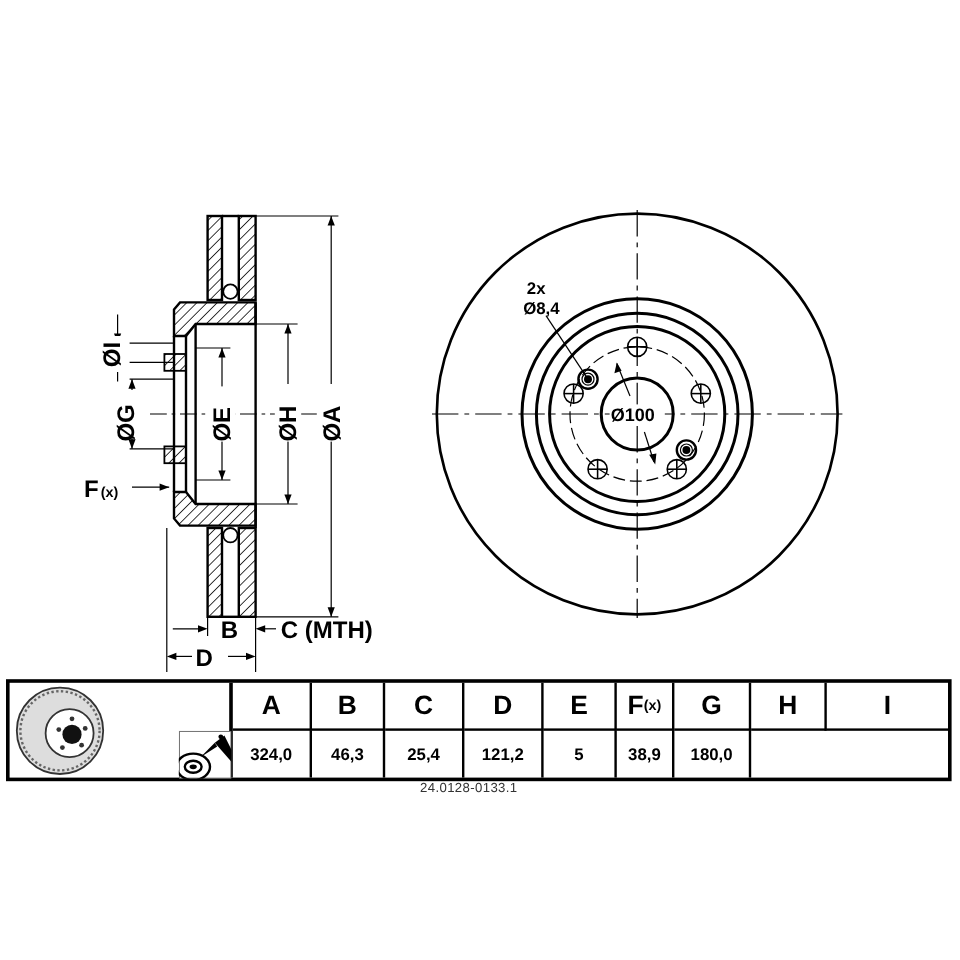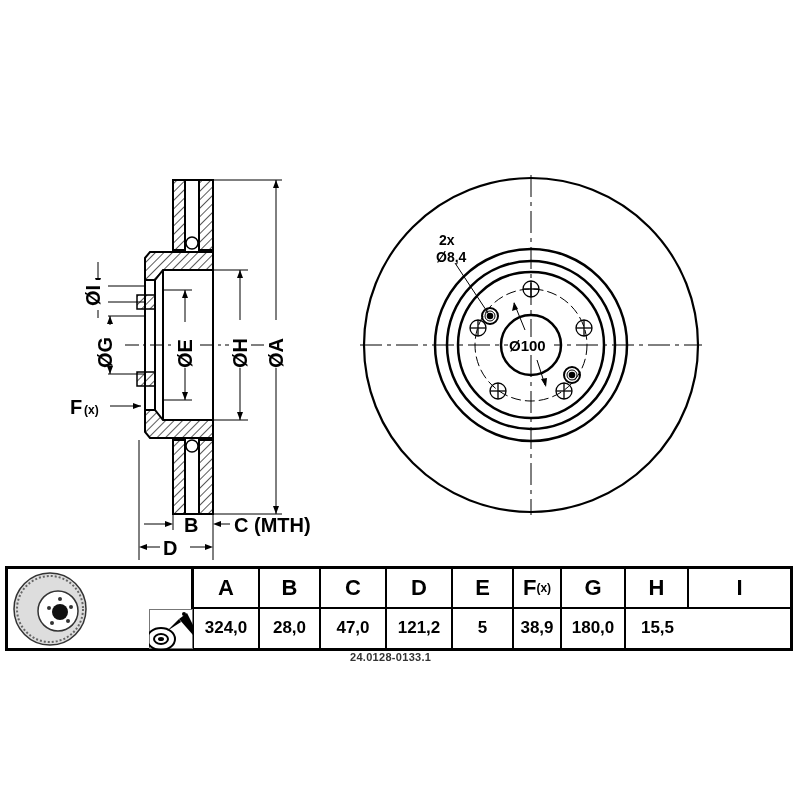--- a/index.html
+++ b/index.html
@@ -10,24 +10,24 @@
 
   #spec-table { position: absolute; left: 5px; top: 566px; width: 788px; height: 85px;
                 border: 3px solid #000; box-sizing: border-box; display: flex; background: #fff; }
   #thumb-cell { width: 186px; height: 100%; border-right: 3px solid #000; position: relative; box-sizing: border-box; }
   #grid { flex: 1; display: grid;
           grid-template-columns: 66px 61px 66px 66px 61px 48px 64px 63px 1fr;
           grid-template-rows: 1fr 1fr; }
   .cell { border-right: 2px solid #000; display: flex; align-items: center; justify-content: center;
           font-weight: bold; box-sizing: border-box; }
   .cell.head { border-bottom: 2px solid #000; font-size: 22px; }
-  .cell.val { font-size: 17px; }
+  .cell.val { font-size: 14px; }
   .cell.last { border-right: none; }
   .fx-sub { font-size: 12px; }
-  #part-number { position: absolute; left: 350px; top: 651px; font-size: 11px; color: #333; letter-spacing: 0.3px; font-weight: bold; }
+  #part-number { position: absolute; left: 350px; top: 651px; font-size: 11px; color: #333; letter-spacing: 0.3px; }
 </style>
 </head>
 <body>
 
 <svg id="drawing" viewBox="0 0 800 800" xmlns="http://www.w3.org/2000/svg">
   <defs>
     <pattern id="hatch" patternUnits="userSpaceOnUse" width="6" height="6" patternTransform="rotate(45)">
       <line x1="0" y1="0" x2="0" y2="6" stroke="#000" stroke-width="1.3"></line>
     </pattern>
   </defs>
@@ -210,23 +210,22 @@
     <div class="cell head">E</div>
     <div class="cell head">
         <span>F</span>
         <span class="fx-sub">(x)</span>
       </div>
     <div class="cell head">G</div>
     <div class="cell head">H</div>
     <div class="cell head last">I</div>
 
     <div class="cell val">324,0</div>
-    <div class="cell val">28,0</div>
-    <div class="cell val">47,0</div>
+    <div class="cell val">46,3</div>
+    <div class="cell val">25,4</div>
     <div class="cell val">121,2</div>
     <div class="cell val">5</div>
     <div class="cell val">38,9</div>
     <div class="cell val">180,0</div>
-    <div class="cell val last">15,5</div>
   </div>
 </div>
 
 <div id="part-number">24.0128-0133.1</div>
 
 </body></html>

